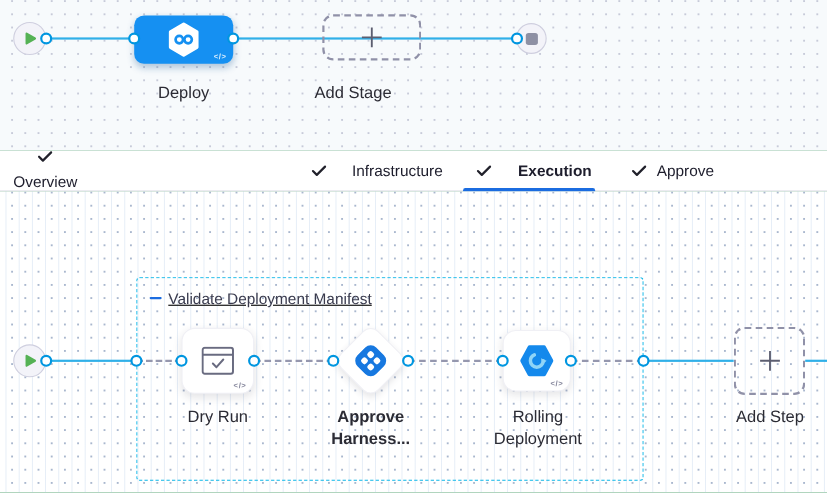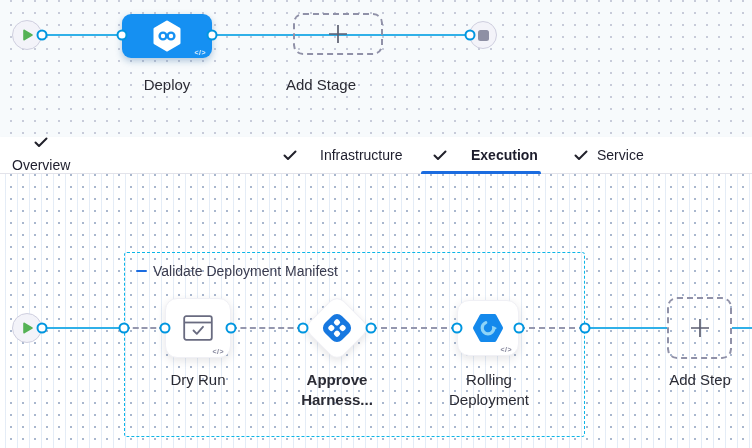--- a/index.html
+++ b/index.html
@@ -76,21 +76,21 @@
     position:absolute; left:421px; bottom:-1px; width:120px; height:3px;
     background:#1b6ce0; border-radius:2px 2px 0 0;
   }
 
   
   .step-group {
     position:absolute; left:124px; top:252px; width:461px; height:185px;
     border:1px dashed #0cb6e8; border-radius:3px;
   }
   .group-header {
-    position:absolute; left:136px; top:263px; display:flex; align-items:center; gap:6px;
+    position:absolute; left:136px; top:263px; display:flex; align-items:center; gap:6px;text-decoration:underline;
   }
   .collapse-minus { width:11px; height:2.5px; background:#1b6ce0; border-radius:1px; }
   .group-title { font-size:14px; color:#3a3b4e; font-weight:500; }
 
   
   .step-card {
     position:absolute; background:#fff; border:1px solid #f0f0f5; border-radius:12px;
     box-shadow:0 3px 8px rgba(40,41,61,0.12);
     display:flex; align-items:center; justify-content:center;
   }
@@ -161,21 +161,21 @@
     <div class="tab" style="left:433px; font-weight:600;gap:24px;">
       <svg width="14" height="11" viewBox="0 0 14 11">
           <path d="M1.5 5.5 L5 9 L12.5 1.5" stroke="#21212b" stroke-width="2" fill="none" stroke-linecap="round" stroke-linejoin="round"></path>
         </svg>
       <span>Execution</span>
     </div>
     <div class="tab" style="left:574px;">
       <svg width="14" height="11" viewBox="0 0 14 11">
           <path d="M1.5 5.5 L5 9 L12.5 1.5" stroke="#21212b" stroke-width="2" fill="none" stroke-linecap="round" stroke-linejoin="round"></path>
         </svg>
-      <span>Service</span>
+      <span>Approve</span>
     </div>
     <div class="tab-underline"></div>
   </div>
 
   <div class="bottom-canvas">
 
     <div class="step-group" style="left:124px; top:78px;"></div>
     <div class="group-header" style="left:136px; top:89px; position:absolute;">
       <div class="collapse-minus"></div>
       <span class="group-title">Validate Deployment Manifest</span>

